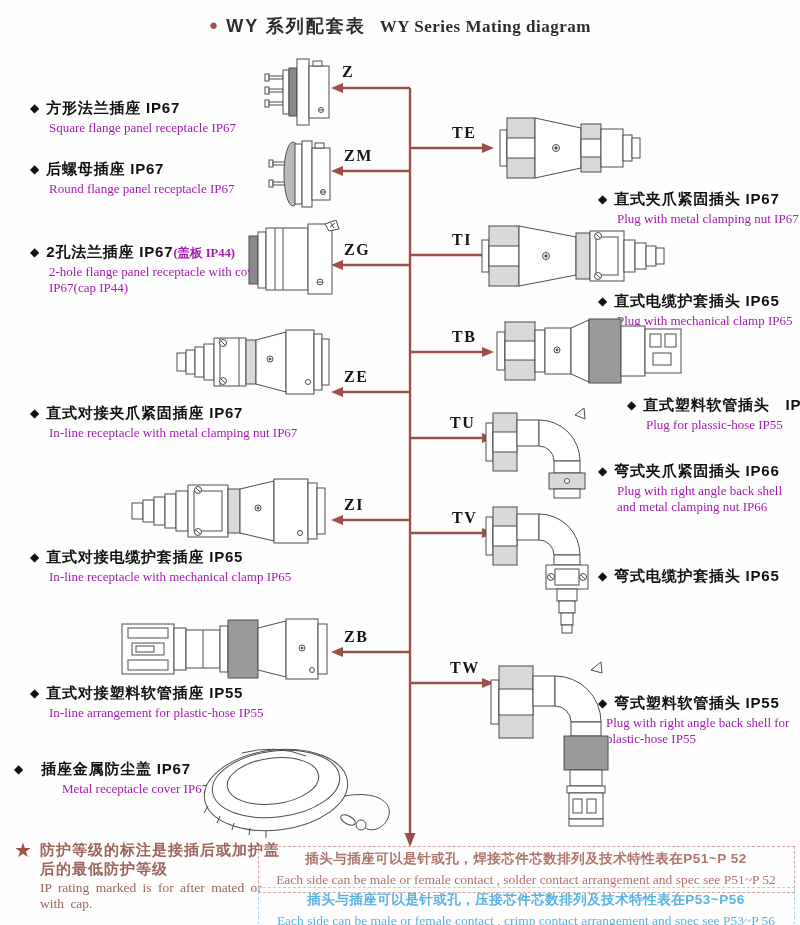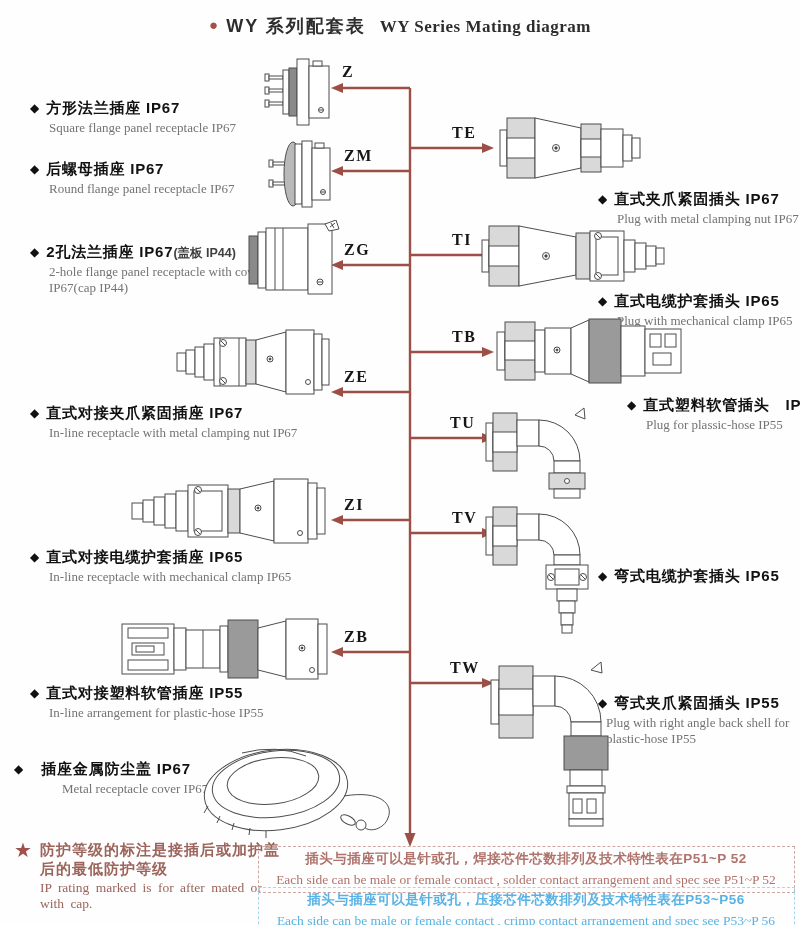--- a/index.html
+++ b/index.html
@@ -8,22 +8,22 @@
   .abs{position:absolute;}
   
   .title{left:0;top:14px;width:800px;text-align:center;white-space:nowrap;}
   .title .dot{color:#a0524a;font-size:15px;vertical-align:2px;margin-right:8px;}
   .title .cn{font-weight:bold;font-size:18px;color:#2d2d2d;letter-spacing:2px;}
   .title .en{font-family:"Liberation Serif",serif;font-weight:bold;font-size:17px;color:#2d2d2d;margin-left:14px;letter-spacing:.5px;}
   
   .item .row{white-space:nowrap;}
   .item .dia{color:#111;font-size:12px;margin-right:7px;vertical-align:1px;}
   .item .cn{font-weight:bold;font-size:15px;color:#111;letter-spacing:.8px;}
-  .item .cn-suffix{font-weight:bold;font-size:12.5px;color:#404040;}
-  .item .en{font-family:"Liberation Serif",serif;font-size:13px;color:#737373;margin-left:19px;margin-top:2px;line-height:1.2;}
+  .item .cn-suffix{font-weight:bold;font-size:12.5px;color:#a21caf;font-family:Liberation Serif, serif;}
+  .item .en{font-family:"Liberation Serif",serif;font-size:13px;color:#a21caf;margin-left:19px;margin-top:2px;line-height:1.2;}
   
   .code{font-family:"Liberation Serif",serif;font-weight:bold;font-size:16px;color:#161616;letter-spacing:1.5px;}
   
   svg.tree{left:0;top:0;pointer-events:none;}
   
   .fnote-star{color:#a0524a;font-size:20px;}
   .fnote-cn{font-weight:bold;font-size:15px;color:#9c655c;letter-spacing:1px;line-height:1.25;}
   .fnote-en{font-family:"Liberation Serif",serif;font-size:13.5px;color:#9c655c;line-height:1.15;word-spacing:3px;}
   
   .notebox{width:534px;text-align:center;padding:3px 1px 4px 0;}
@@ -120,25 +120,29 @@
     <div class="en">Plug with metal clamping nut  IP67</div>
   </div>
   <div class="abs item" style="left:598px;top:292px;">
     <div class="row"><span class="dia">◆</span><span class="cn">直式电缆护套插头 IP65</span></div>
     <div class="en">Plug with mechanical clamp  IP65</div>
   </div>
   <div class="abs item" style="left:598px;top:396px;margin-left:29px;">
     <div class="row"><span class="dia">◆</span><span class="cn">直式塑料软管插头　IP55</span></div>
     <div class="en">Plug for plassic-hose  IP55</div>
   </div>
+  <div class="abs item" style="left:598px;top:462px;width:200px;">
+    <div class="row"><span class="dia">◆</span><span class="cn">弯式夹爪紧固插头  IP66</span></div>
+    <div class="en" style="max-width:185px;white-space:normal;">Plug with right angle back shell and metal clamping nut  IP66</div>
+  </div>
   <div class="abs item" style="left:598px;top:567px;width:200px;">
     <div class="row"><span class="dia">◆</span><span class="cn">弯式电缆护套插头 IP65</span></div>
   </div>
   <div class="abs item" style="left:598px;top:694px;width:200px;">
-    <div class="row"><span class="dia">◆</span><span class="cn">弯式夹爪紧固插头  IP55</span></div>
+    <div class="row"><span class="dia">◆</span><span class="cn">弯式塑料软管插头  IP55</span></div>
     <div class="en" style="max-width:185px;white-space:normal;margin-left:8px;">Plug with right angle back shell for plastic-hose IP55</div>
   </div>
 
   <svg class="drawing" style="left:253px;top:56px;" width="80" height="72" viewBox="0 0 80 72">
     <g stroke="#4d4d4d" stroke-width="1" fill="#ffffff">
       <rect x="12" y="18" width="4" height="7"></rect>
         <rect x="16" y="20" width="14" height="3"></rect>
       <rect x="12" y="31" width="4" height="7"></rect>
         <rect x="16" y="33" width="14" height="3"></rect>
       <rect x="12" y="44" width="4" height="7"></rect>

